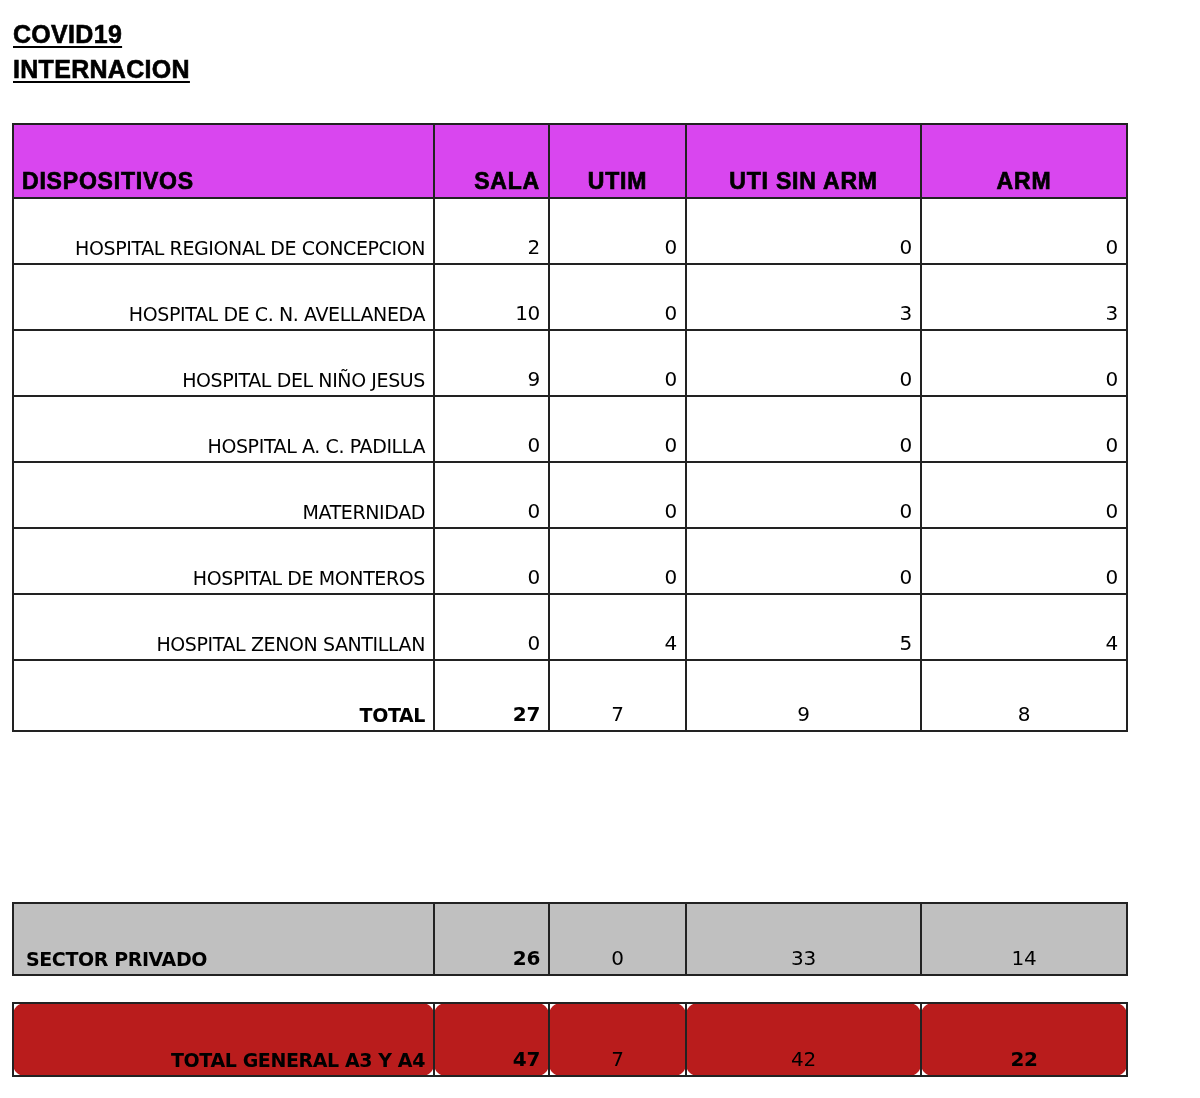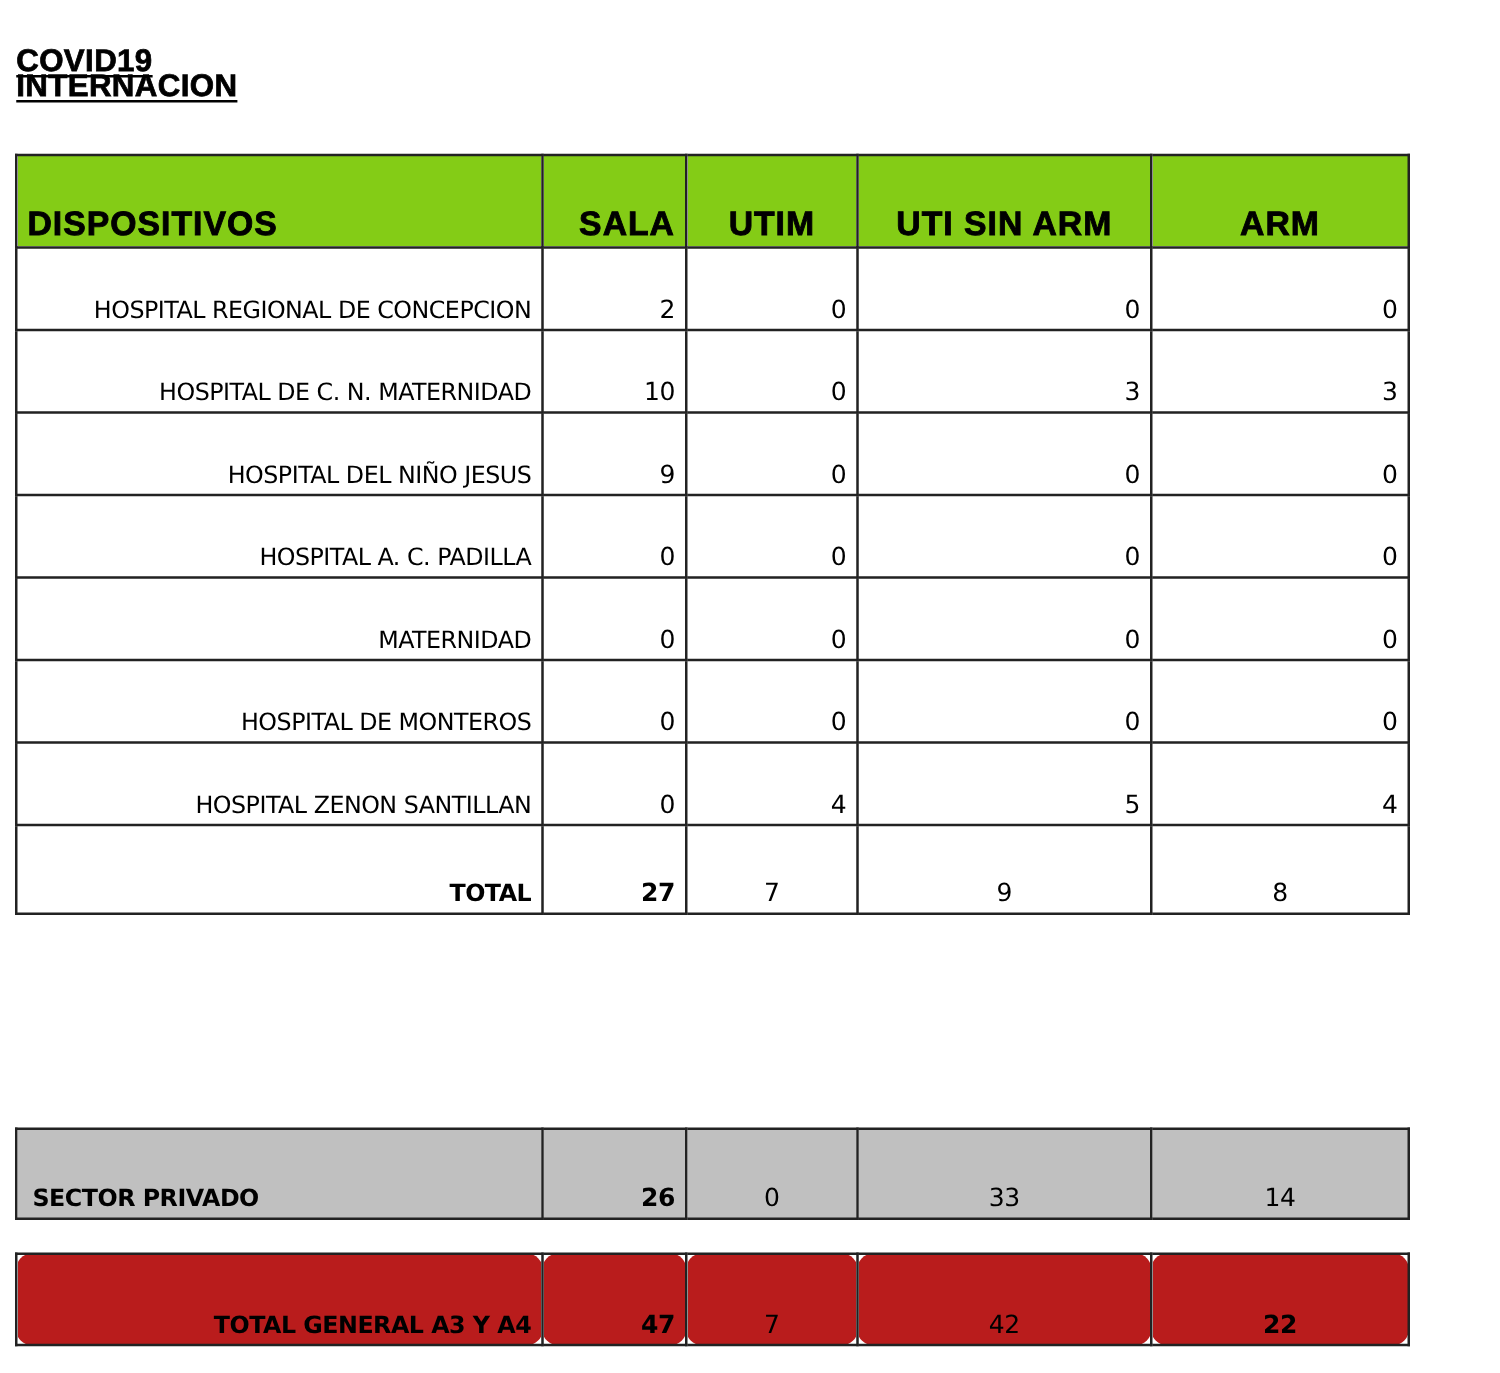--- a/index.html
+++ b/index.html
@@ -1,30 +1,30 @@
 <!DOCTYPE html>
 <html><head>
   <meta charset="utf-8">
   <style>
     html, body { margin: 0; padding: 0; background: #ffffff; }
     body { width: 1200px; height: 1098px; position: relative; overflow: hidden; font-family: "Liberation Sans", sans-serif; color: #000; }
     .title { position: absolute; left: 13px; font-family: "Liberation Sans", sans-serif; font-weight: bold; font-size: 25px; text-decoration: underline; text-decoration-thickness: 2px; text-underline-offset: 3px; letter-spacing: 0.3px; line-height: 1; -webkit-text-stroke: 0.6px #000; }
-    .t1 { top: 37px; }
+    .t1 { top: 22px; }
     .t2 { top: 57px; text-decoration: underline; }
 
     table { position: absolute; left: 12px; border-collapse: collapse; table-layout: fixed; width: 1114px; }
     td, th { border: 2px solid #222; padding: 0 8px 4px 8px; vertical-align: bottom; overflow: hidden; white-space: nowrap; }
     col.c0 { width: 421px; }
     col.c1 { width: 115px; }
     col.c2 { width: 137px; }
     col.c3 { width: 235px; }
     col.c4 { width: 206px; }
 
     #main { top: 123px; }
-    #main thead th { background: #84cc16; height: 70px; font-family: "Liberation Sans", sans-serif; font-weight: bold; font-size: 27px; letter-spacing: 0.8px; -webkit-text-stroke: 0.7px #000; padding-bottom: 2px; }
+    #main thead th { background: #d946ef; height: 70px; font-family: "Liberation Sans", sans-serif; font-weight: bold; font-size: 23px; letter-spacing: 0.8px; -webkit-text-stroke: 0.7px #000; padding-bottom: 2px; }
     #main thead th.h0 { text-align: left; }
     #main thead th.h1 { text-align: right; }
     #main thead th.hc { text-align: center; }
 
     .cell { font-family: "DejaVu Sans", sans-serif; font-size: 20px; letter-spacing: -0.3px; }
     .name { text-align: left; font-family: "DejaVu Sans", sans-serif; font-size: 19px; letter-spacing: -0.4px; }
     .num-r { text-align: right; }
     .num-c { text-align: center; }
     #main tbody tr.data td { height: 60px; text-align: right; }
     #main tbody tr.total td { height: 65px; }
@@ -61,21 +61,21 @@
   </thead>
   <tbody>
     <tr class="data">
       <td class="name">HOSPITAL  REGIONAL DE CONCEPCION</td>
       <td class="cell num-r">2</td>
       <td class="cell num-c">0</td>
       <td class="cell num-c">0</td>
       <td class="cell num-c">0</td>
     </tr>
     <tr class="data">
-      <td class="name">HOSPITAL DE C. N.  MATERNIDAD</td>
+      <td class="name">HOSPITAL DE C. N.  AVELLANEDA</td>
       <td class="cell num-r">10</td>
       <td class="cell num-c">0</td>
       <td class="cell num-c">3</td>
       <td class="cell num-c">3</td>
     </tr>
     <tr class="data">
       <td class="name">HOSPITAL DEL NIÑO JESUS</td>
       <td class="cell num-r">9</td>
       <td class="cell num-c">0</td>
       <td class="cell num-c">0</td>

